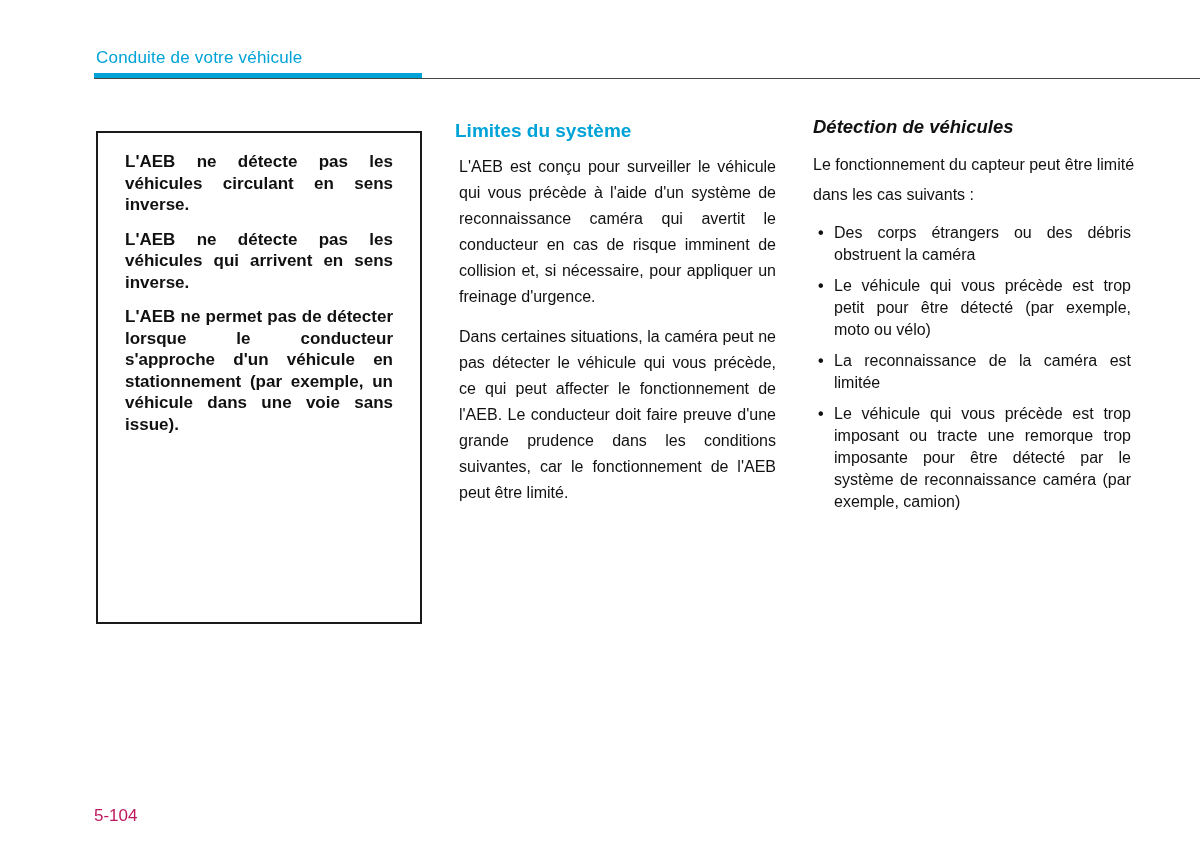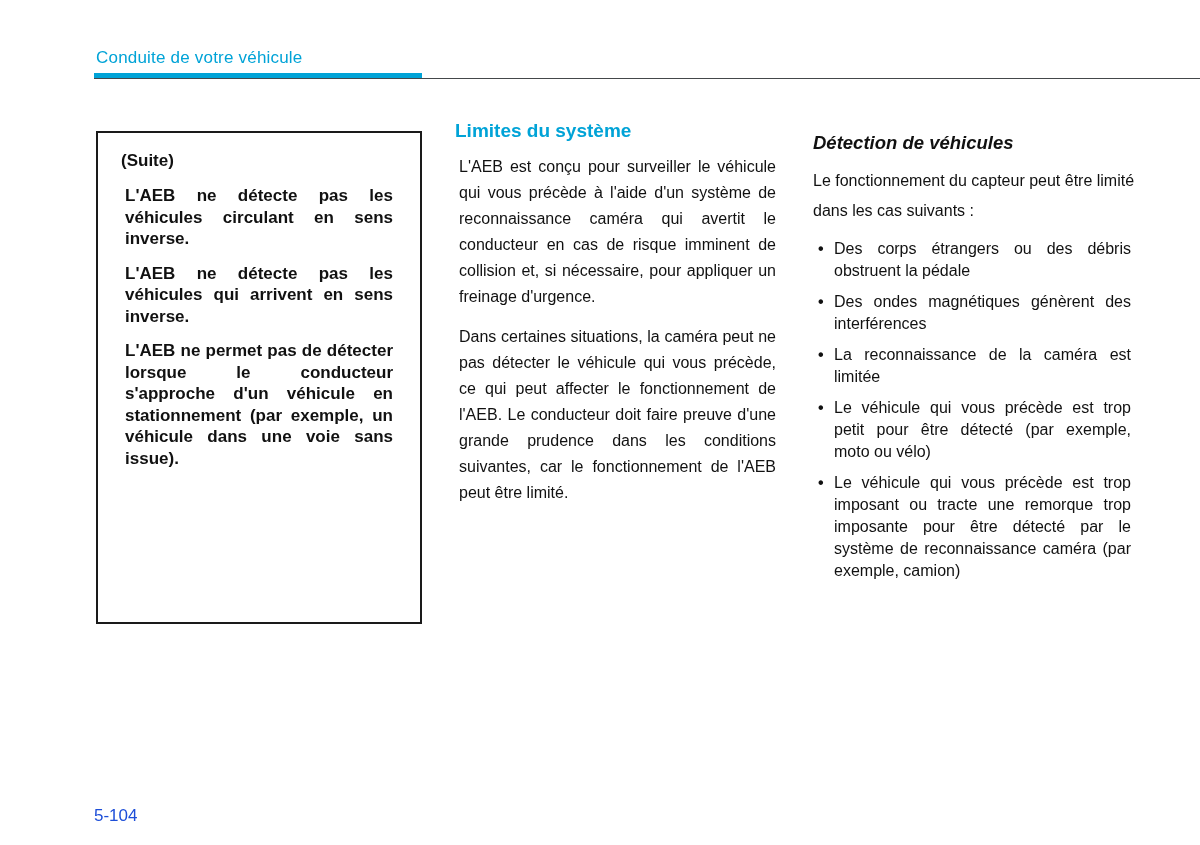--- a/index.html
+++ b/index.html
@@ -46,21 +46,21 @@
   }
   .col-middle .section-heading {
     font-size: 19px; font-weight: bold; color: #00a3d7; margin-bottom: 12px;
   }
   .col-middle p {
     font-size: 16px; line-height: 26px; text-align: justify; margin-bottom: 14px;
   }
 
   
   .col-right {
-    position: absolute; left: 793px; top: 112px; width: 330px;
+    position: absolute; left: 793px; top: 96px; width: 330px;
   }
   .col-right .section-heading-italic {
     font-size: 18.5px; font-weight: bold; font-style: italic; margin-bottom: 12px;
   }
   .col-right .intro {
     font-size: 16px; line-height: 30px; margin-bottom: 12px;
   }
   .bullet-list { list-style: none; }
   .bullet-list li {
     position: relative; padding-left: 17px;
@@ -69,34 +69,33 @@
   }
   .bullet-list li::before {
     content: "\2022";
     position: absolute; left: 1px; top: 0;
     font-weight: bold;
   }
 
   
   .page-number {
     position: absolute; left: 78px; top: 790px;
-    font-size: 17px; color: #1d4ed8;
+    font-size: 17px; color: #be185d;
   }
 </style>
 </head>
 <body>
 
 <div class="page">
 
   <div class="header-title">Conduite de votre véhicule</div>
   <div class="header-rule"></div>
   <div class="header-accent"></div>
 
   <div class="callout-box">
-    <div class="callout-title">(Suite)</div>
     <div>
 
         <p>L'AEB ne détecte pas les véhicules circulant en sens inverse.</p>
 
         <p>L'AEB ne détecte pas les véhicules qui arrivent en sens inverse.</p>
 
         <p>L'AEB ne permet pas de détecter lorsque le conducteur s'approche d'un véhicule en stationnement (par exemple, un véhicule dans une voie sans issue).</p>
 
       </div>
   </div>
@@ -109,28 +108,27 @@
 
         <p>Dans certaines situations, la caméra peut ne pas détecter le véhicule qui vous précède, ce qui peut affecter le fonctionnement de l'AEB. Le conducteur doit faire preuve d'une grande prudence dans les conditions suivantes, car le fonctionnement de l'AEB peut être limité.</p>
       </div>
   </div>
 
   <div class="col-right">
     <div class="section-heading-italic">Détection de véhicules</div>
     <p class="intro">Le fonctionnement du capteur peut être limité dans les cas suivants :</p>
     <ul class="bullet-list">
 
-        <li>Des corps étrangers ou des débris obstruent la pédale</li>
+        <li>Des corps étrangers ou des débris obstruent la caméra</li>
 
 
-        <li>Des ondes magnétiques génèrent des interférences</li>
+
+        <li>Le véhicule qui vous précède est trop petit pour être détecté (par exemple, moto ou vélo)</li>
 
         <li>La reconnaissance de la caméra est limitée</li>
-
-        <li>Le véhicule qui vous précède est trop petit pour être détecté (par exemple, moto ou vélo)</li>
 
         <li>Le véhicule qui vous précède est trop imposant ou tracte une remorque trop imposante pour être détecté par le système de reconnaissance caméra (par exemple, camion)</li>
       </ul>
   </div>
 
   <div class="page-number">5-104</div>
 
 </div>
 
 </body></html>

